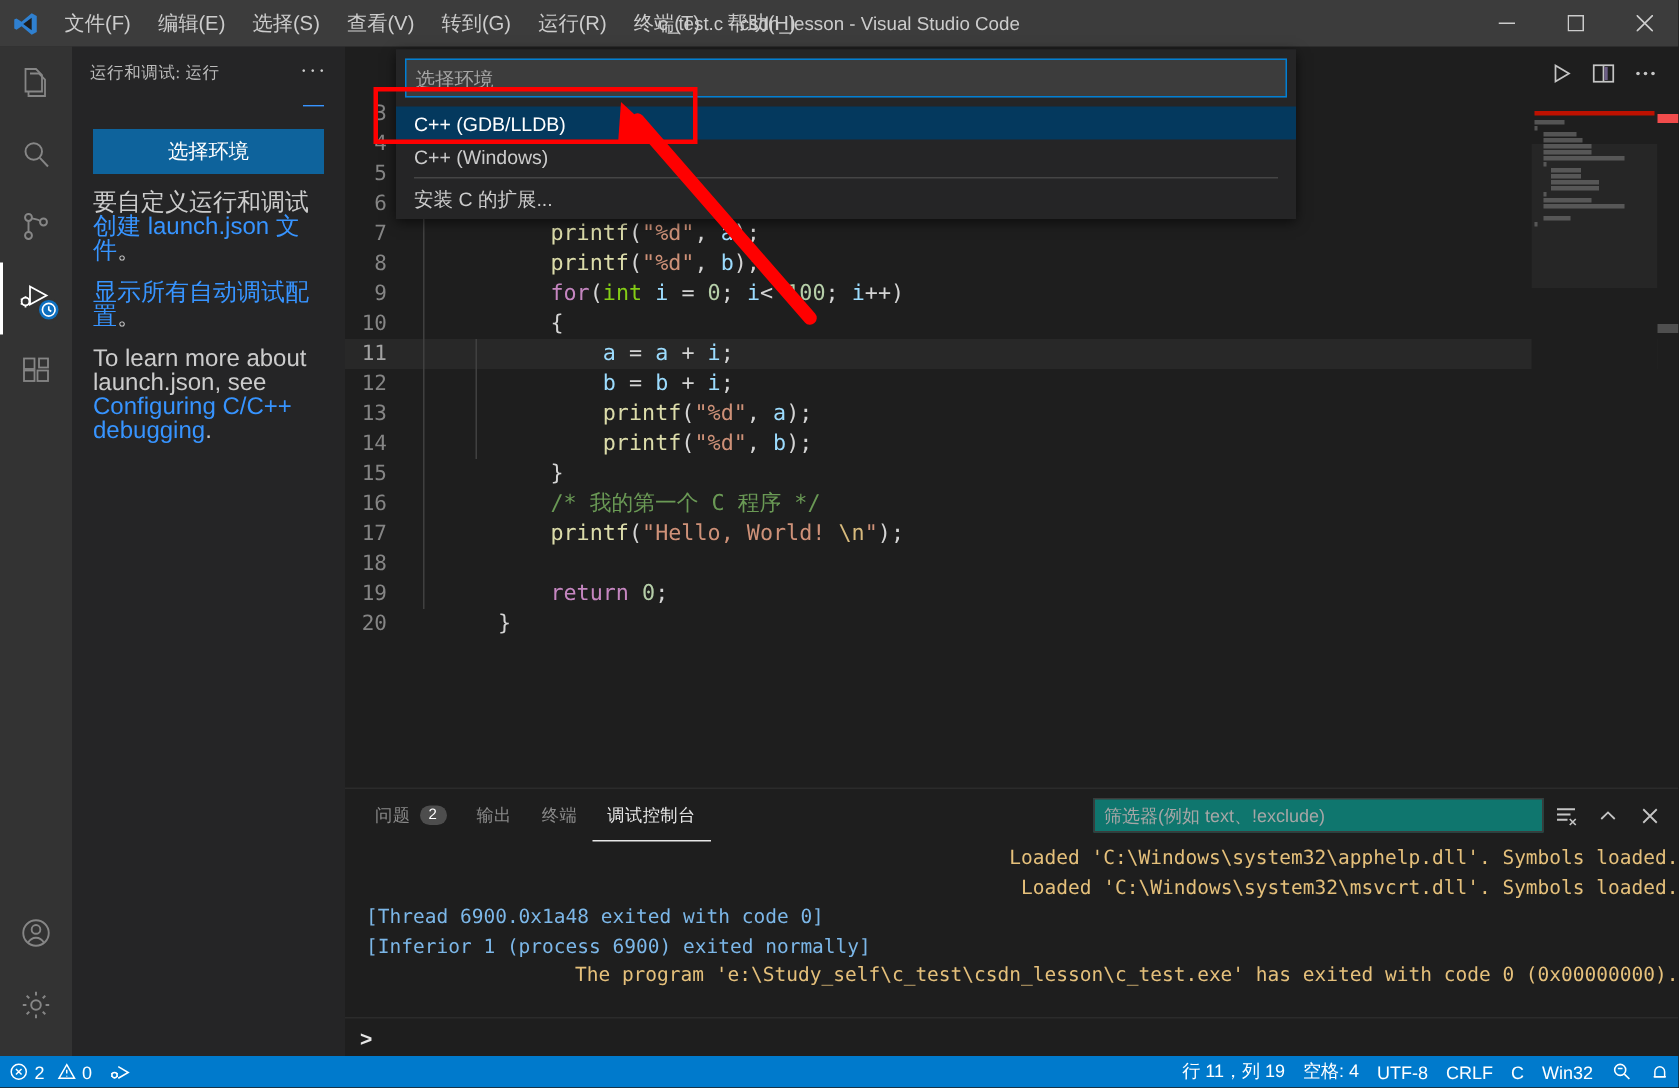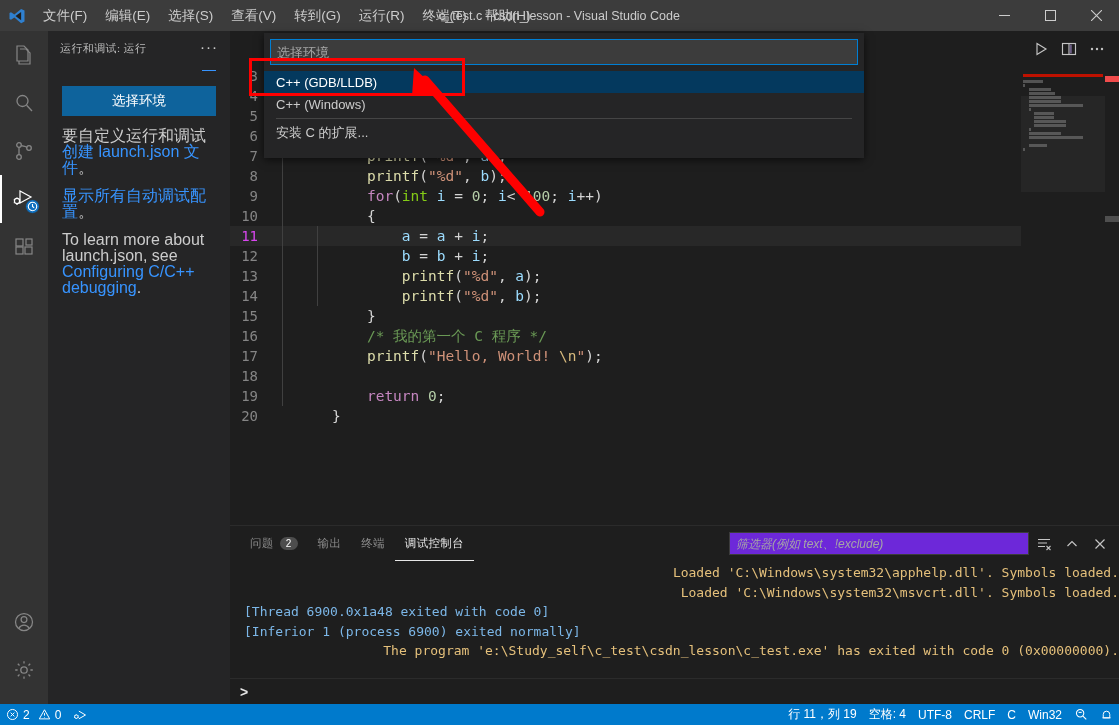--- a/index.html
+++ b/index.html
@@ -98,21 +98,21 @@
   .code-lines {
     font-family: "DejaVu Sans Mono", monospace; font-size: 14.5px;
     line-height: 20px; color: #d4d4d4; padding-top: 0px;
   }
   .cline { display: flex; height: 20px; white-space: pre; }
   .cline.current { background: #282828; }
   .lnum {
     width: 52px; text-align: right; padding-right: 24px; color: #858585;
     font-size: 14px; flex: 0 0 52px;
   }
-  .cline.current .lnum { color: #d946ef; }
+  .cline.current .lnum { color: #a3a3a3; }
   .ctext { flex: 1; padding-left: 50px; position: relative; }
   .kw   { color: #84cc16; }
   .kwp  { color: #c586c0; }
   .fn   { color: #dcdcaa; }
   .str  { color: #ce9178; }
   .num  { color: #b5cea8; }
   .cmt  { color: #6a9955; }
   .var  { color: #9cdcfe; }
   .pun  { color: #d4d4d4; }
   .esc  { color: #d7ba7d; }
@@ -155,22 +155,22 @@
   .ptab.active { color: #e7e7e7; border-bottom: 1px solid #e7e7e7; }
   .pbadge {
     margin-left: 6px; background: #4d4d4d; color: #ffffff; border-radius: 9px;
     font-size: 10px; padding: 1px 6px; min-width: 18px; text-align: center;
   }
   .panel-tools {
     position: absolute; right: 6px; top: 0; height: 35px;
     display: flex; align-items: center; gap: 2px;
   }
   .filter-input {
-    width: 300px; height: 23px; background: #6d28d9; border: 1px solid #3c3c3c;
-    color: #cccccc; font-size: 12px; padding: 0 6px; outline: none; font-style: italic;
+    width: 300px; height: 23px; background: #0f766e; border: 1px solid #3c3c3c;
+    color: #cccccc; font-size: 12px; padding: 0 6px; outline: none;
   }
   .filter-input::placeholder { color: #a6a6a6; }
   .ptool {
     width: 26px; height: 26px; display: flex; align-items: center;
     justify-content: center; color: #c5c5c5;
   }
   .console-body {
     position: absolute; top: 35px; left: 0; right: 0; bottom: 26px;
     overflow: hidden; padding-left: 14px; padding-top: 2px;
     font-family: "DejaVu Sans Mono", monospace; font-size: 13px; line-height: 19.5px;
@@ -201,21 +201,21 @@
   .quickpick {
     position: absolute; top: 33px; left: 264px; width: 600px;
     background: #252526; box-shadow: 0 2px 8px rgba(0,0,0,0.6); z-index: 60;
   }
   .qp-inputwrap { padding: 6px; background: #252526; }
   .qp-input {
     width: 100%; height: 26px; background: #3c3c3c; border: 1px solid #007fd4;
     color: #cccccc; font-size: 13px; padding: 0 6px; outline: none;
   }
   .qp-input::placeholder { color: #a6a6a6; }
-  .qp-list { padding-bottom: 14px; }
+  .qp-list { padding-bottom: 2px; }
   .qp-item {
     height: 22px; display: flex; align-items: center; padding: 0 12px;
     font-size: 13px; color: #cccccc;
   }
   .qp-item.selected { background: #04395e; color: #ffffff; }
   .qp-sep { height: 1px; background: #454545; margin: 3px 12px; }
 
   
   .anno-rect {
     position: absolute; border: 3px solid #ff0000; z-index: 70; pointer-events: none;

